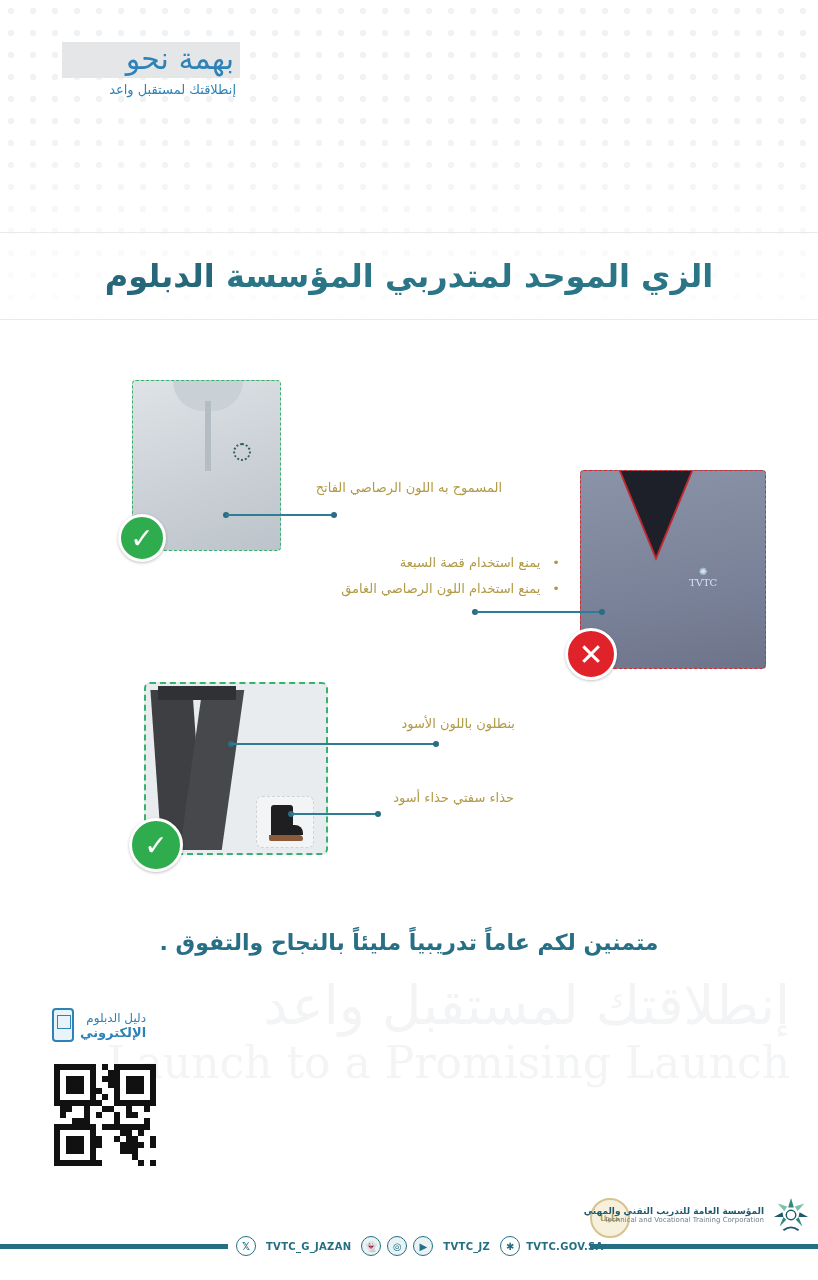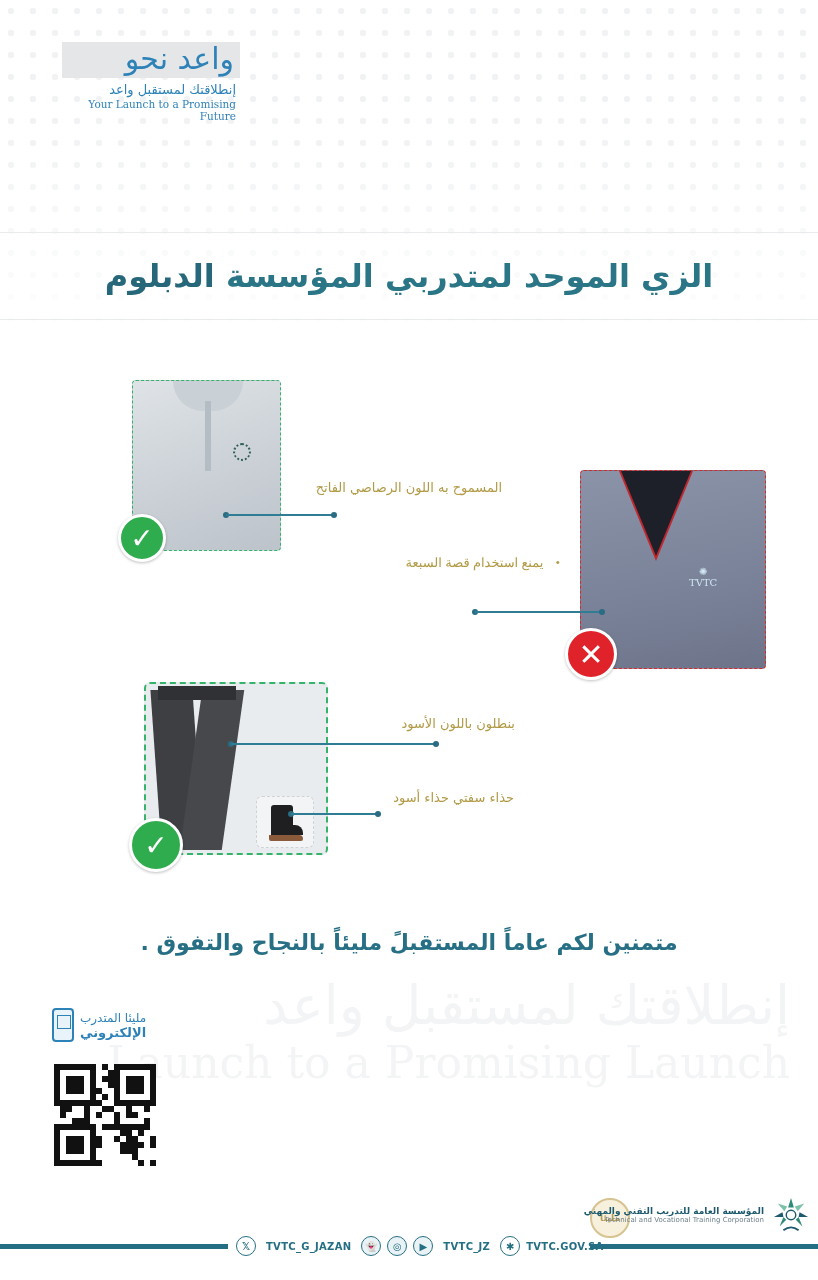--- a/index.html
+++ b/index.html
@@ -45,21 +45,21 @@
   .boot-toe { position:absolute; left:30px; top:28px; width:16px; height:10px; background:#1f1f22; border-radius:0 8px 0 0; }
 
   .badge { position:absolute; width:48px; height:48px; border-radius:50%; display:flex; align-items:center; justify-content:center; color:#fff; font-weight:bold; border:3px solid #fff; box-shadow:0 1px 3px rgba(0,0,0,.25); }
   .badge-ok { background:#2fad4e; font-size:28px; }
   .badge-bad { background:#e0232a; font-size:30px; }
 
   .leader { position:absolute; height:1.5px; background:#2e7d95; }
   .dot { position:absolute; width:6px; height:6px; border-radius:50%; background:#2a6c82; }
 
   .label { position:absolute; font-size:13px; color:#b19a45; direction:rtl; text-align:right; white-space:nowrap; }
-  .bullets { position:absolute; right:258px; top:550px; direction:rtl; list-style:none;font-family:Liberation Serif, serif; }
+  .bullets { position:absolute; right:258px; top:550px; direction:rtl; list-style:none; }
   .bullets li { font-size:13px; color:#b19a45; line-height:26px; white-space:nowrap; }
   .bullets li::before { content:"•"; color:#b19a45; margin-left:12px; }
 
   .wish { position:absolute; left:0; top:930px; width:818px; text-align:center; direction:rtl; font-size:22px; font-weight:bold; color:#266f84; }
   .watermark { position:absolute; right:28px; top:975px; text-align:right; color:#f3f4f5; pointer-events:none; }
   .wm-ar { font-size:54px; direction:rtl; line-height:62px; }
   .wm-en { font-size:44px; font-family:"DejaVu Serif", serif; line-height:52px; white-space:nowrap; }
 
   .guide { position:absolute; left:52px; top:1008px; display:flex; align-items:center; gap:6px; direction:rtl; }
   .guide-text { text-align:right; }
@@ -85,24 +85,23 @@
   .handle { font-size:10px; color:#256f84; font-weight:bold; margin:0 4px; letter-spacing:.3px; }
 </style>
 </head>
 <body>
 
 <div class="bg-dots"></div>
 <div class="bg-fade"></div>
 
 <div class="logo">
   <div class="logo-block">
-    <div class="logo-line1">واعد نحو</div>
+    <div class="logo-line1">بهمة نحو</div>
   </div>
   <div class="logo-ar">إنطلاقتك لمستقبل واعد</div>
-  <div class="logo-en">Your Launch to a Promising Future</div>
 </div>
 
 <div class="title-band">
   <h1 class="title">
     <span>الزي الموحد لمتدربي المؤسسة</span>
     <b>الدبلوم</b>
   </h1>
 </div>
 
 <div class="photo photo-ok shirt-ok">
@@ -116,20 +115,21 @@
 <div class="dot" style="left:331px;top:512px;"></div>
 <div class="label" style="right:316px;top:480px;">المسموح به اللون الرصاصي الفاتح</div>
 
 <div class="photo photo-bad shirt-bad">
   <div class="neck-line"></div>
   <div class="neck"></div>
   <div class="logo-txt">✺<br><span>TVTC</span></div>
 </div>
 <ul class="bullets">
   <li>يمنع استخدام قصة السبعة</li>
+  <li>يمنع استخدام اللون الرصاصي الغامق</li>
 </ul>
 <div class="dot" style="left:472px;top:609px;"></div>
 <div class="leader" style="left:475px;top:611px;width:128px;"></div>
 <div class="dot" style="left:599px;top:609px;"></div>
 <div class="badge badge-bad" style="left:565px;top:628px;width:52px;height:52px;">✕</div>
 
 <div class="photo pants-box">
   <div class="leg leg-l"></div>
   <div class="leg leg-r"></div>
   <div class="waist"></div>
@@ -144,30 +144,30 @@
 <div class="dot" style="left:228px;top:741px;"></div>
 <div class="leader" style="left:231px;top:743px;width:206px;"></div>
 <div class="dot" style="left:433px;top:741px;"></div>
 <div class="label" style="right:303px;top:716px;">بنطلون باللون الأسود</div>
 
 <div class="dot" style="left:288px;top:811px;"></div>
 <div class="leader" style="left:291px;top:813px;width:88px;"></div>
 <div class="dot" style="left:375px;top:811px;"></div>
 <div class="label" style="right:304px;top:790px;">حذاء سفتي حذاء أسود</div>
 
-<div class="wish">متمنين لكم عاماً المستقبلً مليئاً بالنجاح والتفوق .</div>
+<div class="wish">متمنين لكم عاماً تدريبياً مليئاً بالنجاح والتفوق .</div>
 
 <div class="watermark">
   <div class="wm-ar">إنطلاقتك لمستقبل واعد</div>
   <div class="wm-en">Launch to a Promising Launch</div>
 </div>
 
 <div class="guide">
   <div class="guide-text">
-    <div class="guide-l1">مليئا المتدرب</div>
+    <div class="guide-l1">دليل الدبلوم</div>
     <div class="guide-l2">الإلكتروني</div>
   </div>
   <div class="phone-icon"></div>
 </div>
 
 <div class="qr" id="qr">
     <span style="background: rgb(17, 17, 17);"></span>
     <span style="background: rgb(17, 17, 17);"></span>
     <span style="background: rgb(17, 17, 17);"></span>
     <span style="background: rgb(17, 17, 17);"></span>

